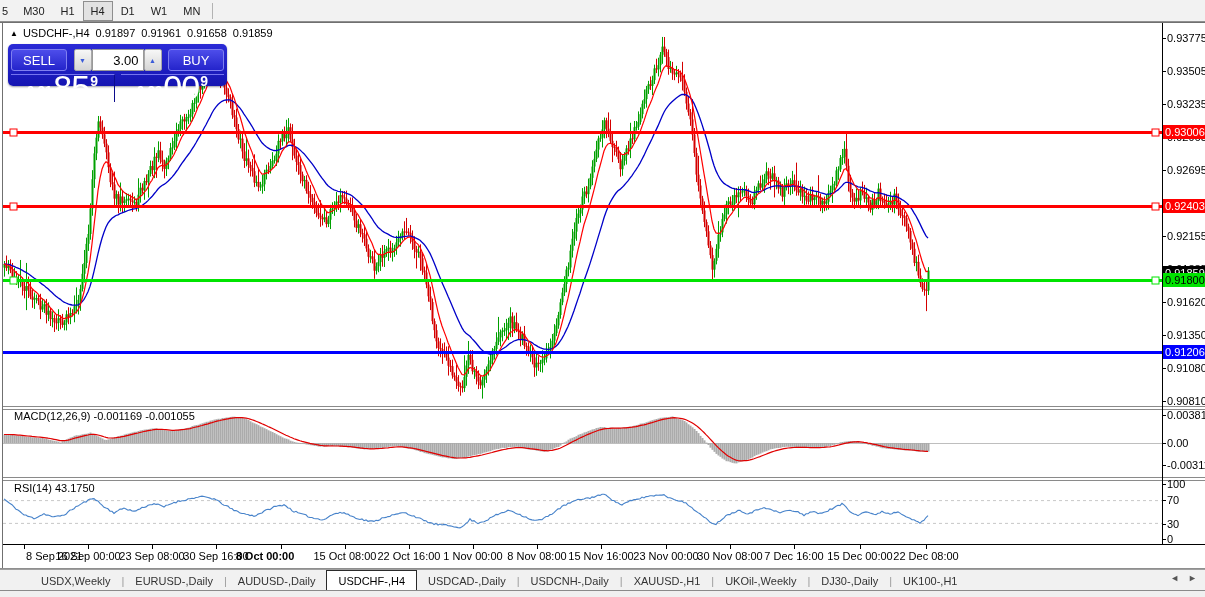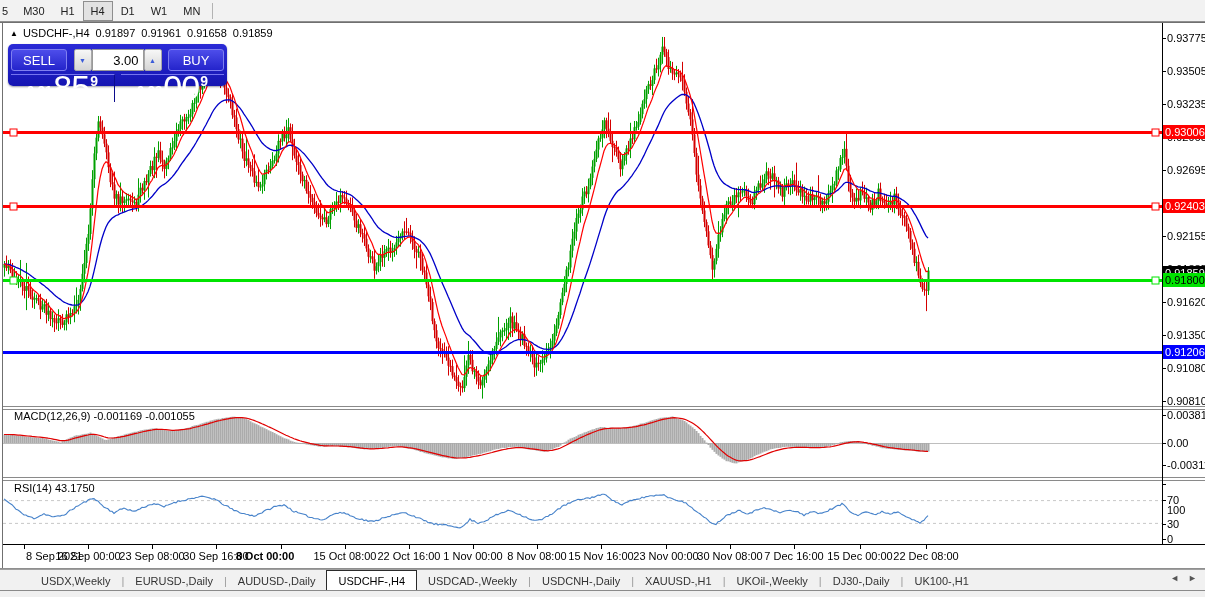--- a/index.html
+++ b/index.html
@@ -1566,21 +1566,21 @@
       <div class="ptick" style="top: 196px;">0.92425</div>
       <div class="ptick" style="top: 229px;">0.92155</div>
       <div class="ptick" style="top: 262px;">0.91885</div>
       <div class="ptick" style="top: 295px;">0.91620</div>
       <div class="ptick" style="top: 328px;">0.91350</div>
       <div class="ptick" style="top: 361px;">0.91080</div>
       <div class="ptick" style="top: 394px;">0.90810</div>
       <div class="ptick" style="top: 408px;">0.003811</div>
       <div class="ptick" style="top: 436px;">0.00</div>
       <div class="ptick" style="top: 458px;">-0.00311</div>
-      <div class="ptick" style="top: 477px; margin-top: 26px;">100</div>
+      <div class="ptick" style="top: 477px;">100</div>
       <div class="ptick" style="top: 493px;">70</div>
       <div class="ptick" style="top: 517px;">30</div>
       <div class="ptick" style="top: 532px;">0</div>
       <div class="chip" style="top: 125px; background: rgb(255, 0, 0); color: rgb(255, 255, 255);">0.93006</div>
       <div class="chip" style="top: 199px; background: rgb(255, 0, 0); color: rgb(255, 255, 255);">0.92403</div>
       <div class="chip" style="top: 345px; background: rgb(0, 0, 255); color: rgb(255, 255, 255);">0.91206</div>
       <div class="chip" style="top: 266px; background: rgb(0, 0, 0); color: rgb(255, 255, 255);">0.91859</div>
       <div class="chip" style="top: 273px; background: rgb(0, 228, 0); color: rgb(0, 0, 0);">0.91800</div>
       <div class="date-label" style="left: 2px; padding-left: 24px;">8 Sep 2021</div>
       <div class="date-label" style="left: 88px; transform: translateX(-50%);">16 Sep 00:00</div>
@@ -1599,21 +1599,21 @@
       <div class="date-label" style="left: 926px; transform: translateX(-50%);">22 Dec 08:00</div>
     </div>
 
   <div class="tab-bar" id="tabBar">
       <div class="tab">USDX,Weekly</div>
       <span class="tab-sep">|</span>
       <div class="tab">EURUSD-,Daily</div>
       <span class="tab-sep">|</span>
       <div class="tab">AUDUSD-,Daily</div>
       <div class="tab active">USDCHF-,H4</div>
-      <div class="tab">USDCAD-,Weekly</div>
+      <div class="tab">USDCAD-,Daily</div>
       <span class="tab-sep">|</span>
       <div class="tab">USDCNH-,Daily</div>
       <span class="tab-sep">|</span>
       <div class="tab">XAUUSD-,H1</div>
       <span class="tab-sep">|</span>
       <div class="tab">UKOil-,Weekly</div>
       <span class="tab-sep">|</span>
       <div class="tab">DJ30-,Daily</div>
       <span class="tab-sep">|</span>
       <div class="tab">UK100-,H1</div>

